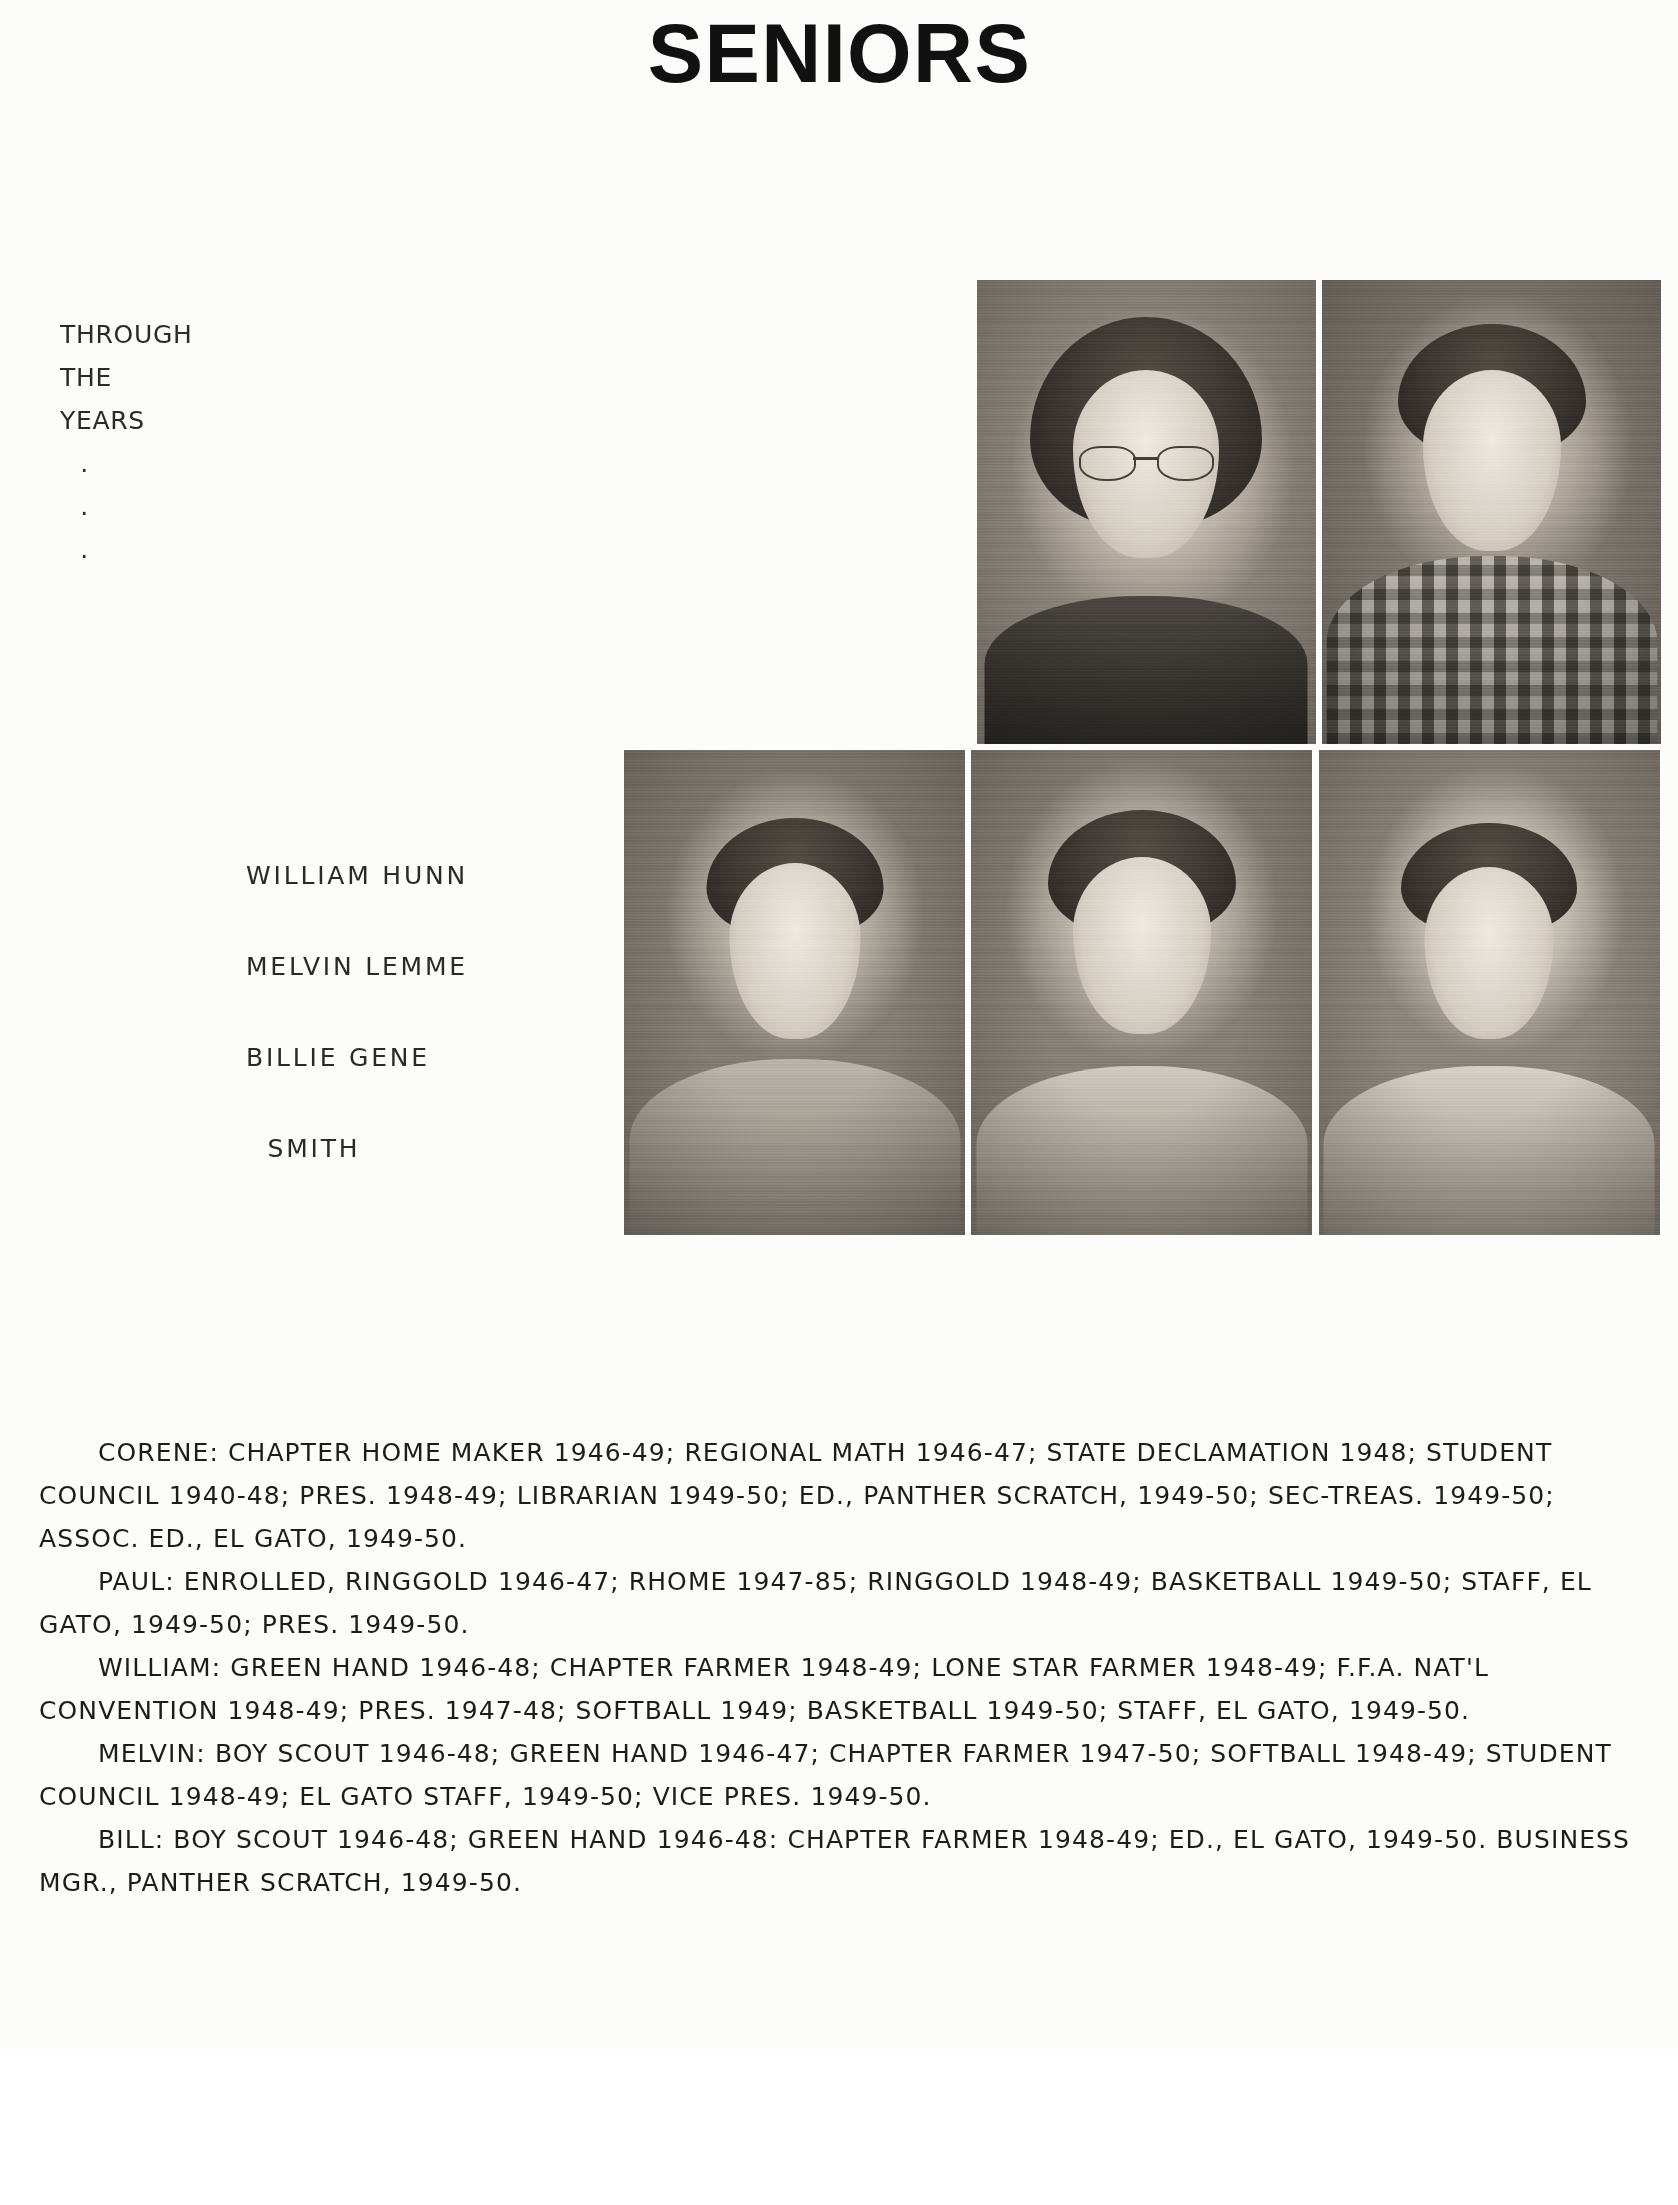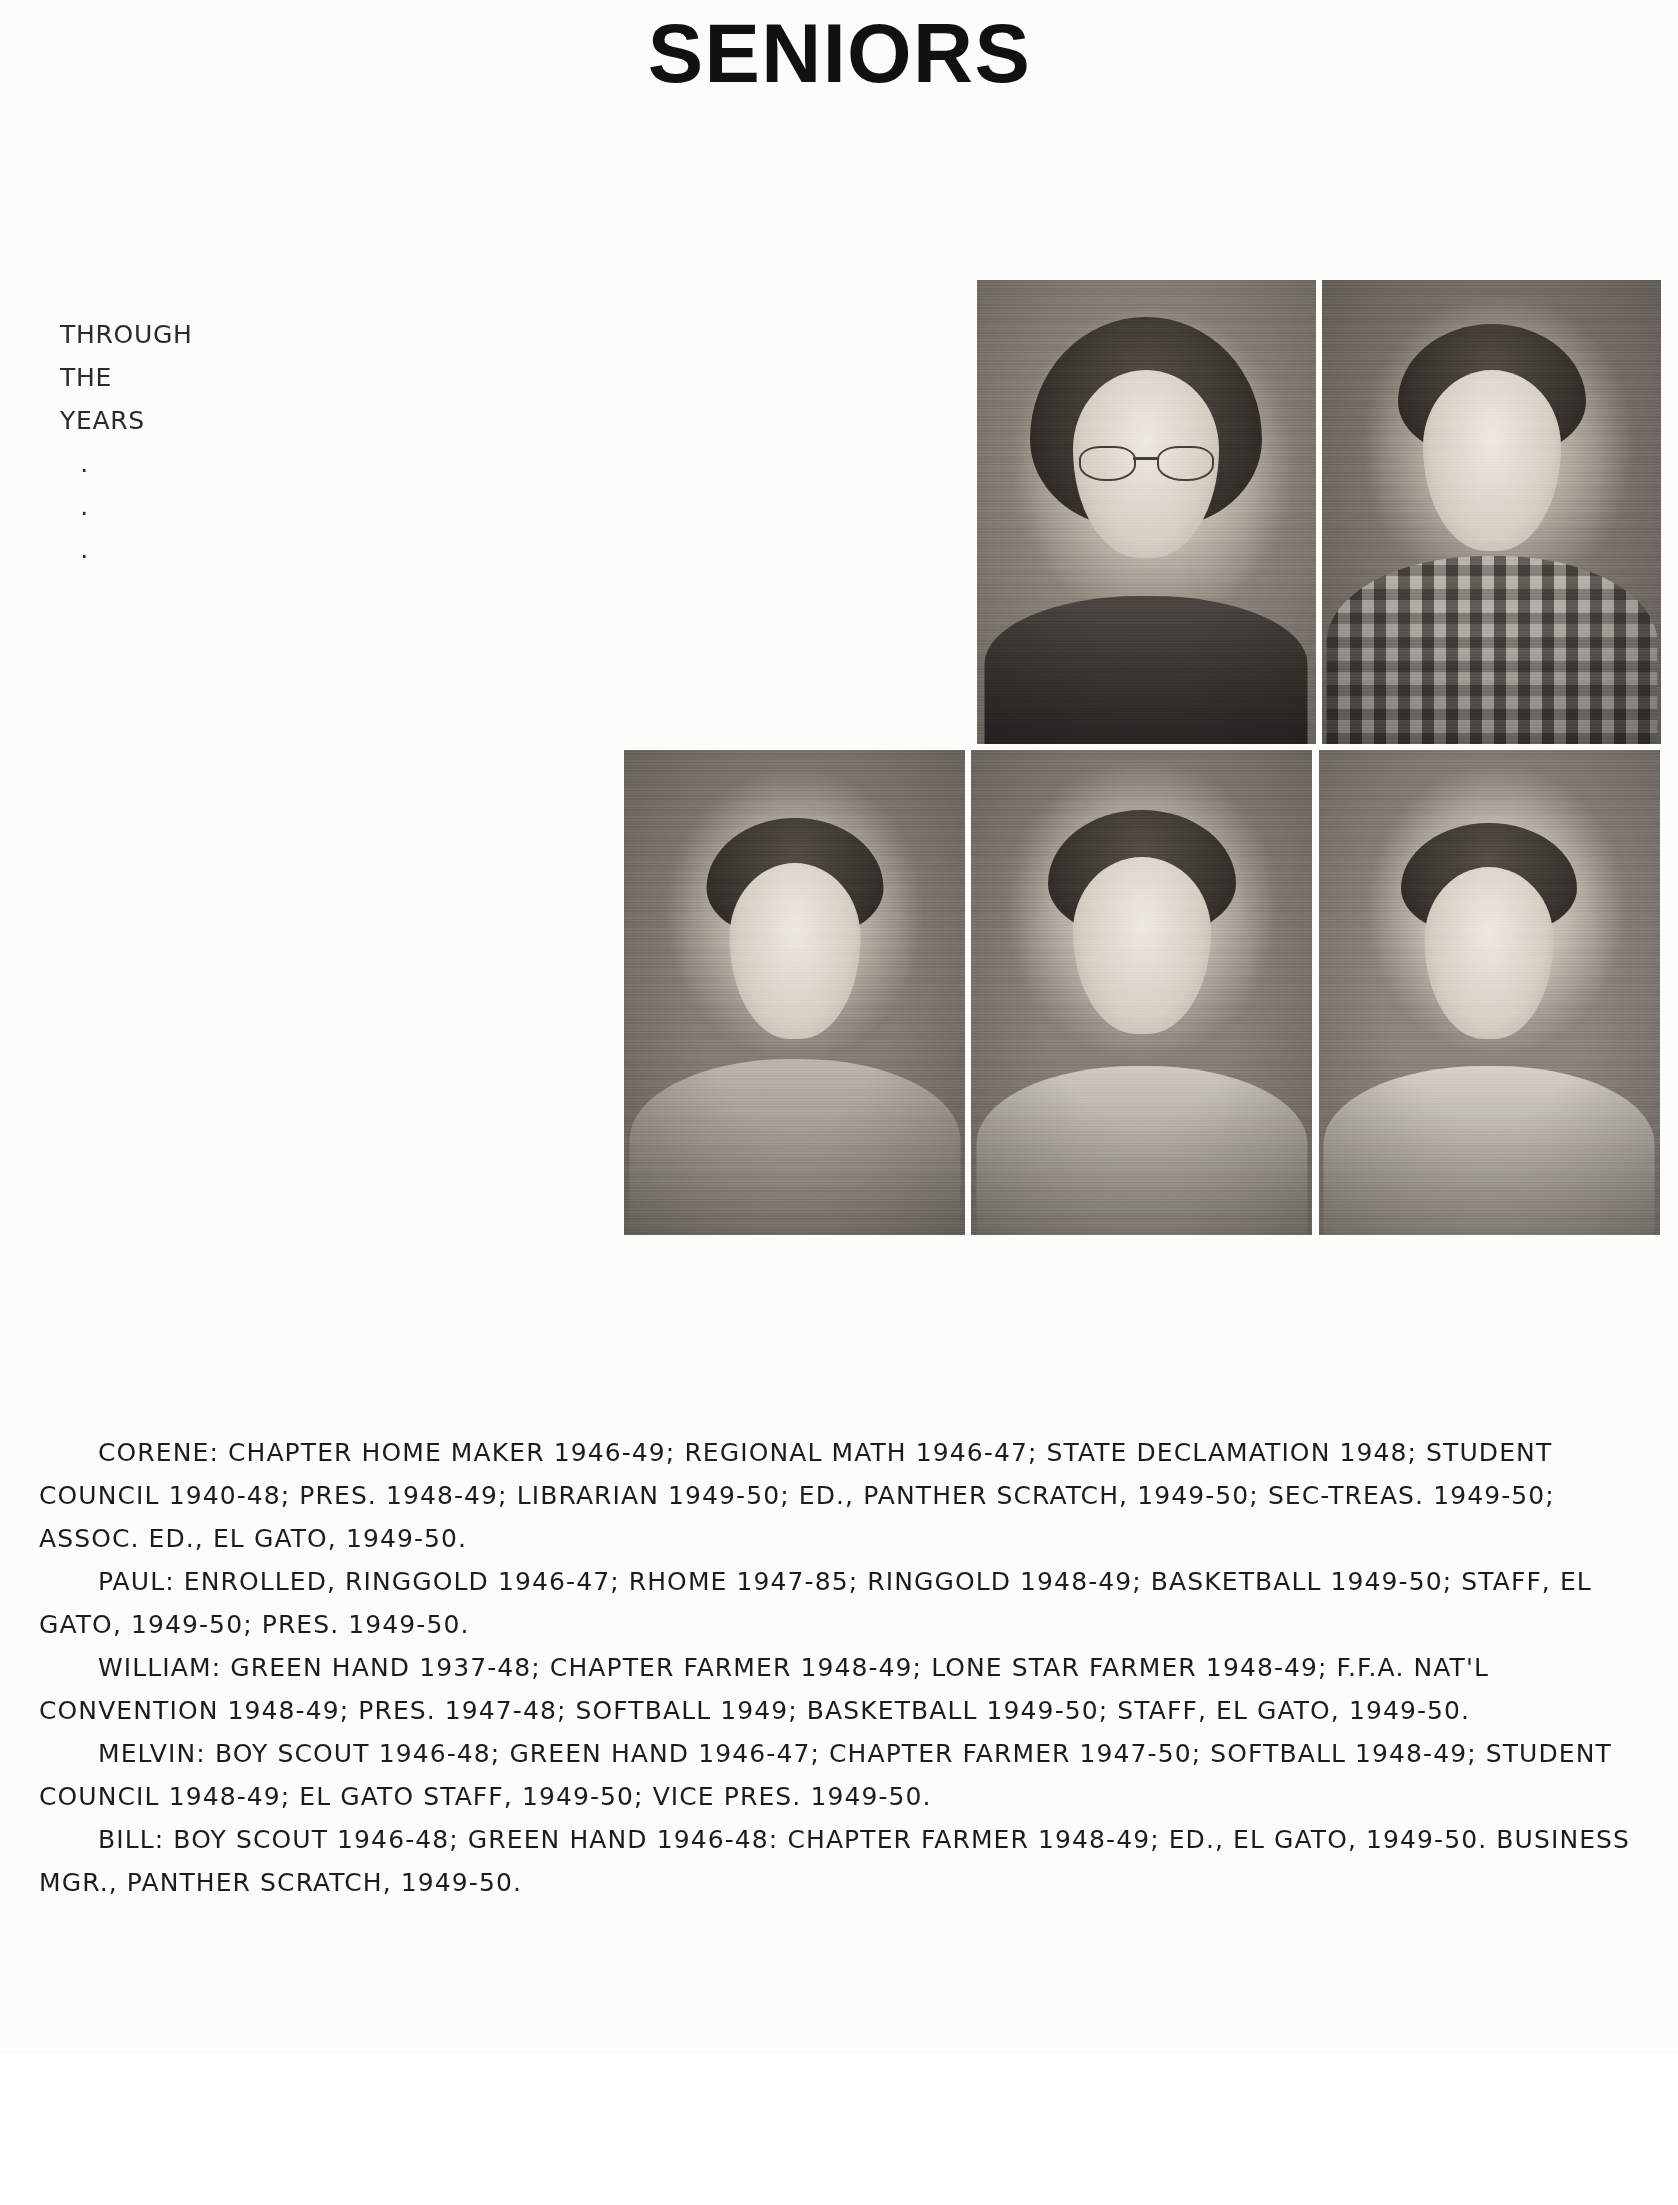--- a/index.html
+++ b/index.html
@@ -232,20 +232,26 @@
   <div class="title">SENIORS</div>
 
   <div class="vertical-caption">THROUGH
 THE
 YEARS
 .
 .
 .</div>
 
 
+  <div class="names-bottom">
+    <div>WILLIAM HUNN</div>
+    <div>MELVIN LEMME</div>
+    <div>BILLIE GENE
+  SMITH</div>
+  </div>
 
   <div class="photo-grid">
 
     <div class="photo-row row-top">
       <div class="photo big p1">
         <div class="ph-bg"></div>
         <div class="ph-hair"></div>
         <div class="ph-face"></div>
         <div class="ph-glasses">
             <i class="l"></i>
@@ -291,19 +297,19 @@
         <div class="ph-grain"></div>
         <div class="ph-vig"></div>
       </div>
     </div>
 
   </div>
 
   <div class="bio-block">
     <p class="bio-para">CORENE:  CHAPTER HOME MAKER 1946-49; REGIONAL MATH 1946-47; STATE DECLAMATION 1948; STUDENT COUNCIL 1940-48; PRES. 1948-49; LIBRARIAN 1949-50; ED., PANTHER SCRATCH, 1949-50; SEC-TREAS. 1949-50; ASSOC. ED., EL GATO, 1949-50.</p>
     <p class="bio-para">PAUL: ENROLLED, RINGGOLD 1946-47; RHOME 1947-85; RINGGOLD 1948-49; BASKETBALL 1949-50; STAFF, EL GATO, 1949-50; PRES. 1949-50.</p>
-    <p class="bio-para">WILLIAM:  GREEN HAND 1937-48; CHAPTER FARMER 1948-49; LONE STAR FARMER 1948-49; F.F.A. NAT'L CONVENTION 1948-49; PRES. 1947-48; SOFTBALL 1949; BASKETBALL 1949-50; STAFF, EL GATO, 1949-50.</p>
+    <p class="bio-para">WILLIAM:  GREEN HAND 1946-48; CHAPTER FARMER 1948-49; LONE STAR FARMER 1948-49; F.F.A. NAT'L CONVENTION 1948-49; PRES. 1947-48; SOFTBALL 1949; BASKETBALL 1949-50; STAFF, EL GATO, 1949-50.</p>
     <p class="bio-para">MELVIN:  BOY SCOUT 1946-48; GREEN HAND 1946-47; CHAPTER FARMER 1947-50; SOFTBALL 1948-49; STUDENT COUNCIL 1948-49; EL GATO STAFF, 1949-50; VICE PRES. 1949-50.</p>
     <p class="bio-para">BILL:  BOY SCOUT 1946-48; GREEN HAND 1946-48: CHAPTER FARMER 1948-49; ED., EL GATO, 1949-50. BUSINESS MGR., PANTHER SCRATCH, 1949-50.</p>
   </div>
 
 </div>
 
 
 </body></html>

